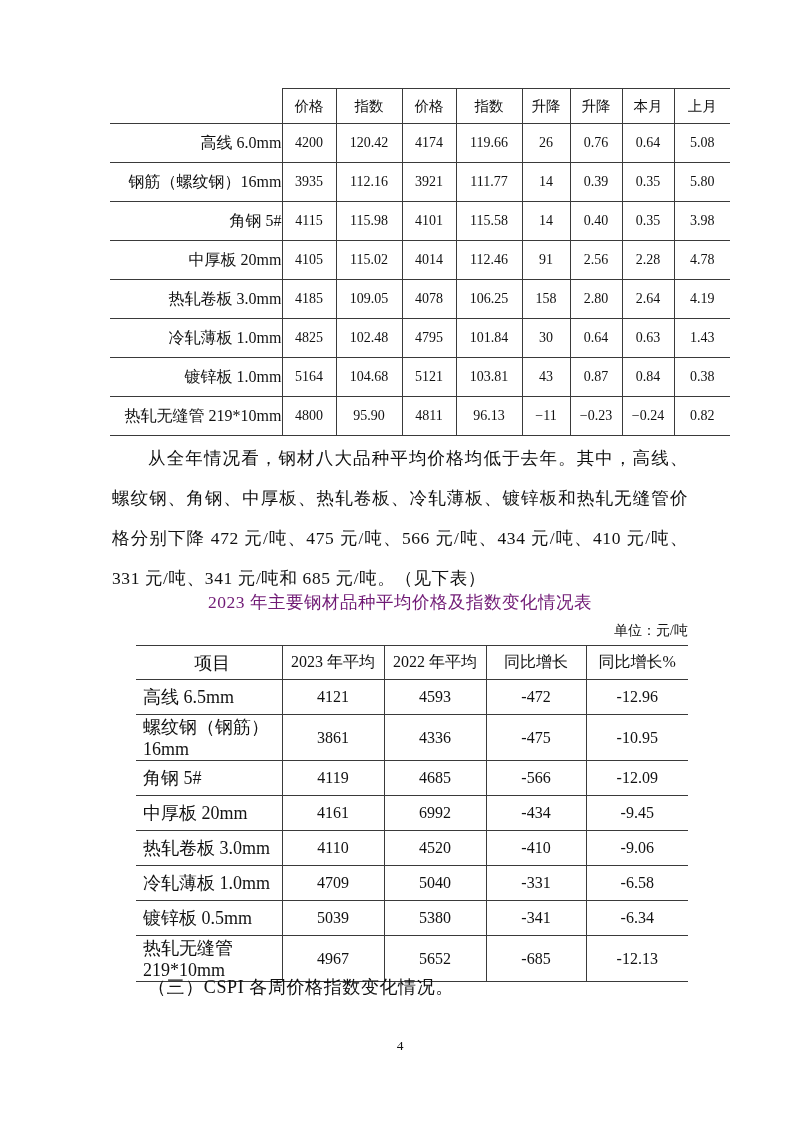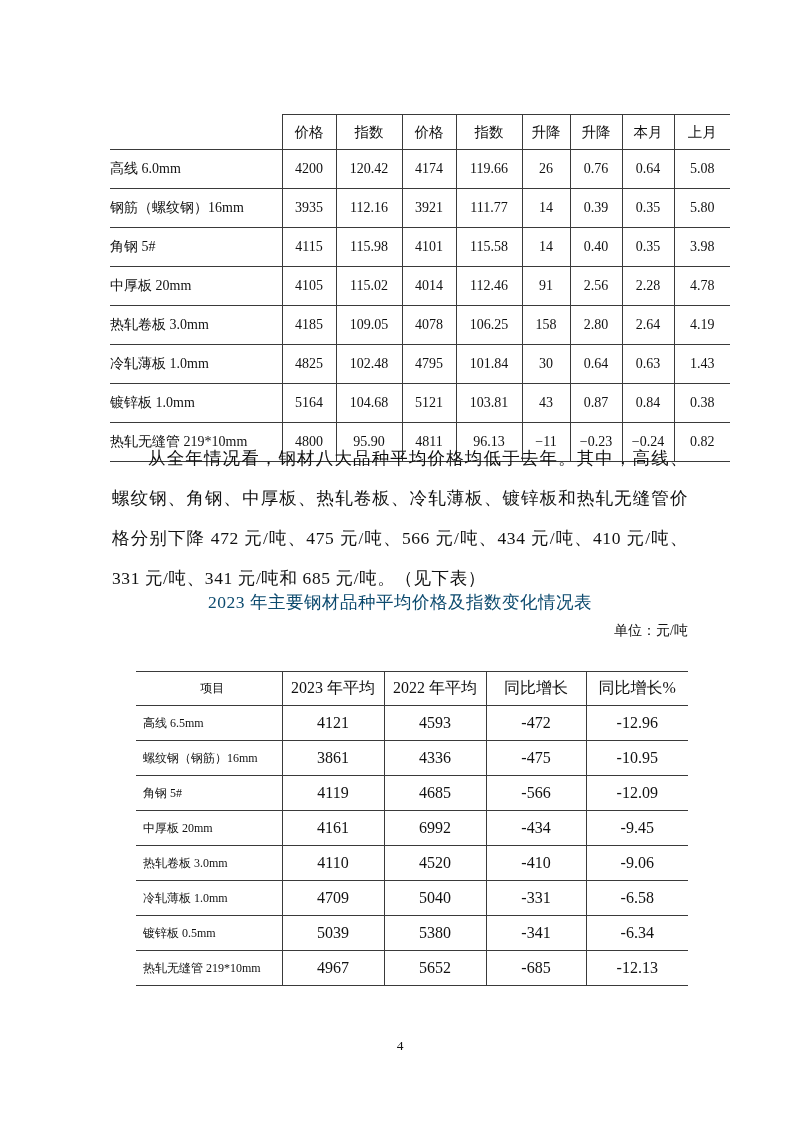--- a/index.html
+++ b/index.html
@@ -18,21 +18,20 @@
     background: #ffffff;
     overflow: hidden;
     box-sizing: border-box;
   }
 
   
   .doc-table {
     border-collapse: collapse;
     table-layout: fixed;
     font-family: "Liberation Serif", "DejaVu Serif", serif;
-    margin-top: 26px;
   }
   .doc-table td, .doc-table th {
     border-top: 1px solid #3a3a3a;
     border-bottom: 1px solid #3a3a3a;
     border-left: 1px solid #3a3a3a;
     border-right: 1px solid #3a3a3a;
     padding: 0;
     font-weight: normal;
     text-align: center;
     vertical-align: middle;
@@ -44,21 +43,21 @@
 
   
   #table1-wrap {
     position: absolute;
     left: 110px;
     top: 88px;
     width: 580px;
   }
   #table1 { width: 580px; }
   #table1 td, #table1 th { height: 38px; }
-  #table1 .c-label  { width: 172px; text-align: left; font-size: 14px; }
+  #table1 .c-label  { width: 172px; text-align: right; font-size: 16px; }
   #table1 .c-num    { font-size: 14px; }
   #table1 thead th  { font-size: 14.5px; height: 34px; }
   #table1 .hdr-blank { border-top: none; }
 
   
   .para {
     position: absolute;
     font-size: 17.5px;
     line-height: 40px;
     letter-spacing: 0.6px;
@@ -75,21 +74,21 @@
 
   
   #table2-title {
     position: absolute;
     left: 110px;
     top: 590px;
     width: 580px;
     text-align: center;
     font-size: 17.5px;
     letter-spacing: 0.5px;
-    color: #0c4a6e;
+    color: #701a75;
   }
   #table2-unit {
     position: absolute;
     left: 110px;
     top: 622px;
     width: 578px;
     text-align: right;
     font-size: 14px;
     color: #111;
   }
@@ -100,21 +99,21 @@
     left: 136px;
     top: 645px;
     width: 552px;
   }
   #table2 { width: 552px; }
   #table2 td, #table2 th { height: 34px; }
   #table2 .c-item {
     width: 146px;
     text-align: left;
     padding-left: 7px;
-    font-size: 12px;
+    font-size: 18px;
   }
   #table2 .c-val { font-size: 16px; }
   #table2 thead th { font-size: 16px; height: 33px; }
 
   
   #section-heading {
     position: absolute;
     left: 112px;
     top: 975px;
     width: 576px;
@@ -336,16 +335,17 @@
           <td class="c-item">热轧无缝管 219*10mm</td>
           <td class="c-val">4967</td>
           <td class="c-val">5652</td>
           <td class="c-val">-685</td>
           <td class="c-val">-12.13</td>
         </tr>
       </tbody>
     </table>
   </div>
 
+  <div id="section-heading">（三）CSPI 各周价格指数变化情况。</div>
 
   <div id="page-number">4</div>
 
 </div>
 
 </body></html>

